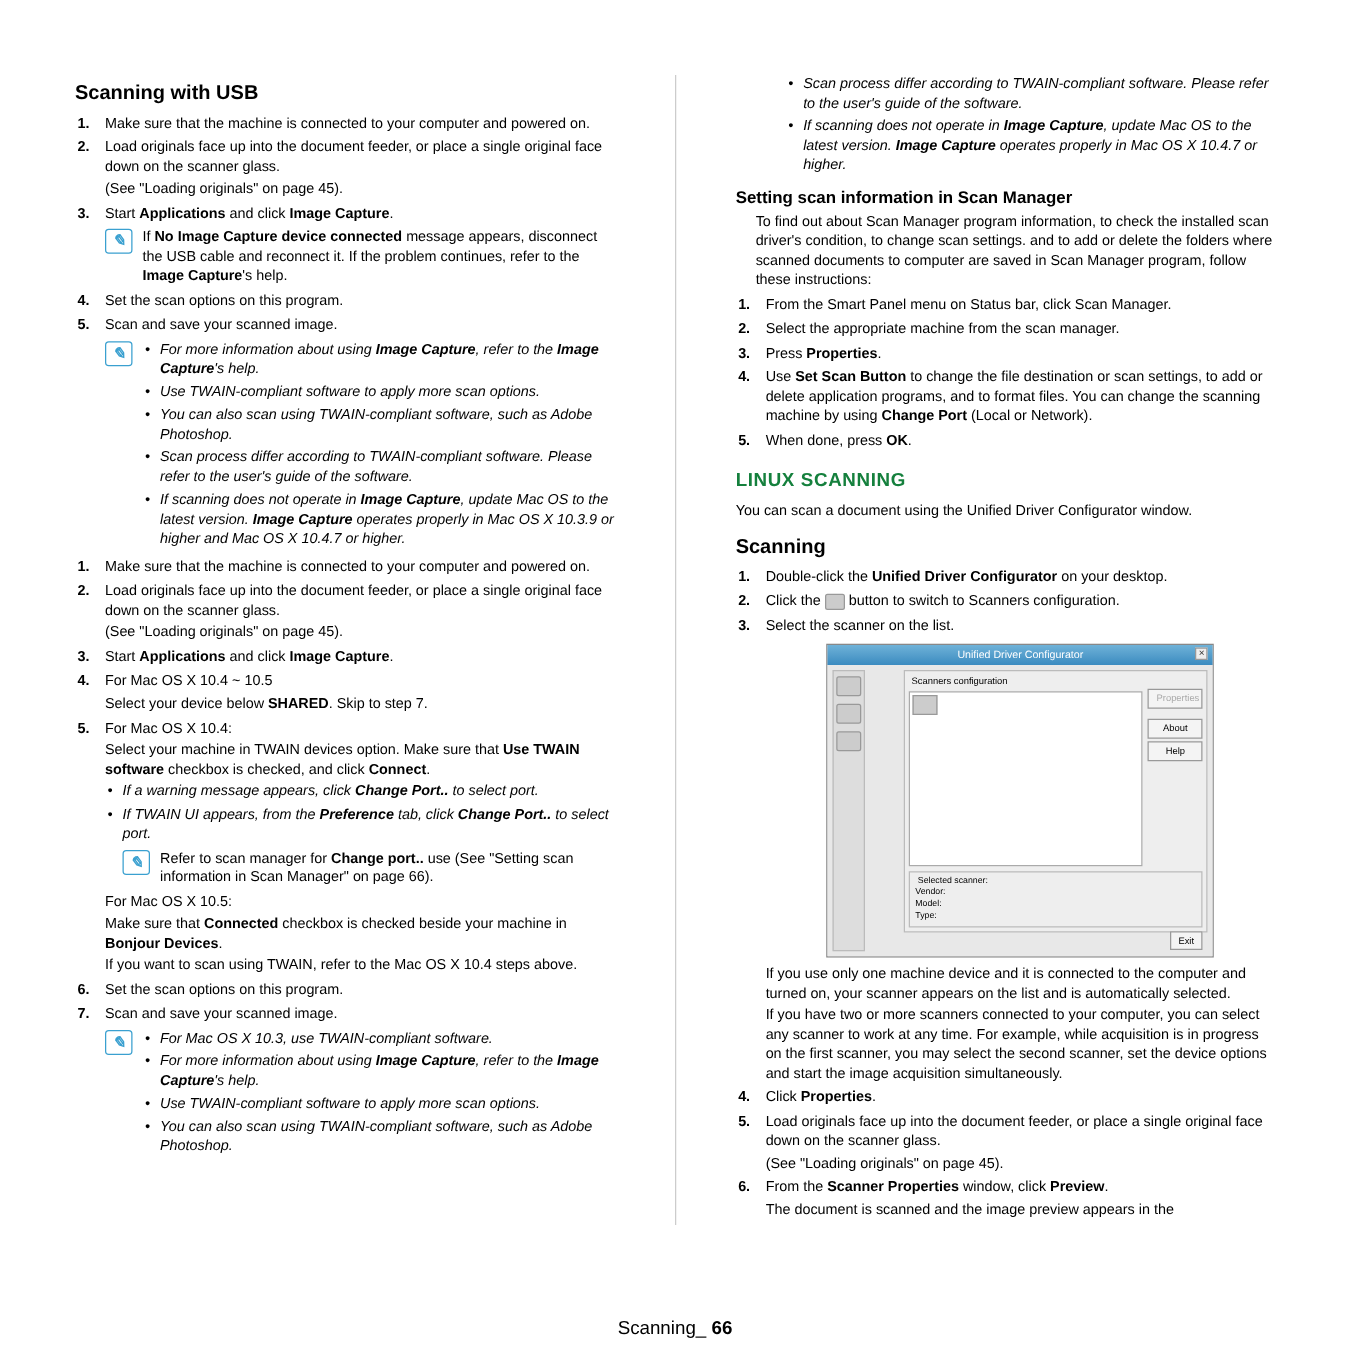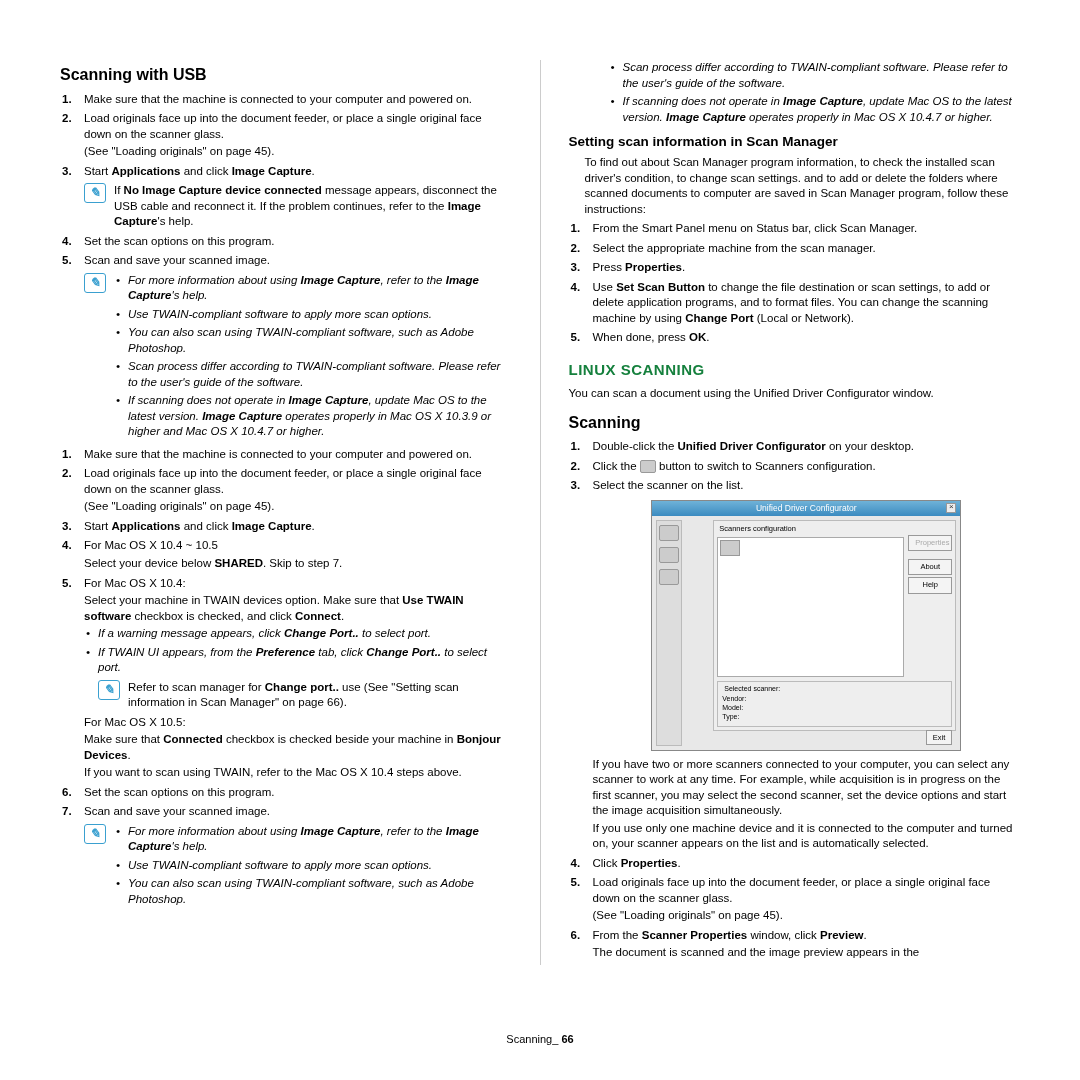--- a/index.html
+++ b/index.html
@@ -9,21 +9,21 @@
     line-height: 1.35;
     color: #000;
     background: #fff;
     width: 1080px;
     height: 1080px;
     padding: 60px 60px 20px 60px;
     position: relative;
   }
   .columns {
     display: flex;
-    gap: 28px;
+    gap: 48px;
   }
   .col {
     flex: 1;
     position: relative;
   }
   .divider {
     width: 1px;
     background: #ccc;
     align-self: stretch;
   }
@@ -69,24 +69,24 @@
     font-size: 13px;
     flex-shrink: 0;
     font-style: italic;
     font-weight: bold;
   }
   .note-body { flex: 1; }
   .indent { margin-left: 22px; }
   .para { margin-bottom: 4px; }
   .footer {
     position: absolute;
-    bottom: 33px;
+    bottom: 7px;
     left: 0; right: 0;
     text-align: center;
-    font-size: 11px;
+    font-size: 15px;
   }
   
   .dialog {
     border: 1px solid #888;
     background: #eee;
     width: 310px;
     margin: 6px auto 6px auto;
     font-size: 8px;
   }
   .dialog-title {
@@ -185,20 +185,21 @@
         <div class="sub">For Mac OS X 10.5:</div>
         <div class="sub"><span>Make sure that </span><b>Connected</b><span> checkbox is checked beside your machine in </span><b>Bonjour Devices</b><span>.</span></div>
         <div class="sub">If you want to scan using TWAIN, refer to the Mac OS X 10.4 steps above.</div>
       </li>
       <li><span class="num">6.</span><span>Set the scan options on this program.</span></li>
       <li><span class="num">7.</span><span>Scan and save your scanned image.</span>
         <div class="note">
           <div class="note-icon">✎</div>
           <div class="note-body">
             <ul class="bullets">
+              <li>For Mac OS X 10.3, use TWAIN-compliant software.</li>
               <li><span>For more information about using </span><b>Image Capture</b><span>, refer to the </span><b>Image Capture</b><span>'s help.</span></li>
               <li>Use TWAIN-compliant software to apply more scan options.</li>
               <li>You can also scan using TWAIN-compliant software, such as Adobe Photoshop.</li>
             </ul>
           </div>
         </div>
       </li>
     </ol>
   </div>
 
@@ -258,22 +259,22 @@
                   <span class="sel-label">Selected scanner:</span>
                   <div>Vendor:</div>
                   <div>Model:</div>
                   <div>Type:</div>
                 </div>
               </div>
               <div class="exit-row"><span class="btn">Exit</span></div>
             </div>
           </div>
         </div>
+        <div class="sub">If you use only one machine device and it is connected to the computer and turned on, your scanner appears on the list and is automatically selected.</div>
         <div class="sub">If you have two or more scanners connected to your computer, you can select any scanner to work at any time. For example, while acquisition is in progress on the first scanner, you may select the second scanner, set the device options and start the image acquisition simultaneously.</div>
-        <div class="sub">If you use only one machine device and it is connected to the computer and turned on, your scanner appears on the list and is automatically selected.</div>
       </li>
       <li><span class="num">4.</span><span><span>Click </span><b>Properties</b><span>.</span></span></li>
       <li><span class="num">5.</span>
         <span>Load originals face up into the document feeder, or place a single original face down on the scanner glass.</span>
         <div class="sub">(See "Loading originals" on page 45).</div>
       </li>
       <li><span class="num">6.</span>
         <span><span>From the </span><b>Scanner Properties</b><span> window, click </span><b>Preview</b><span>.</span></span>
         <div class="sub">The document is scanned and the image preview appears in the</div>
       </li>

